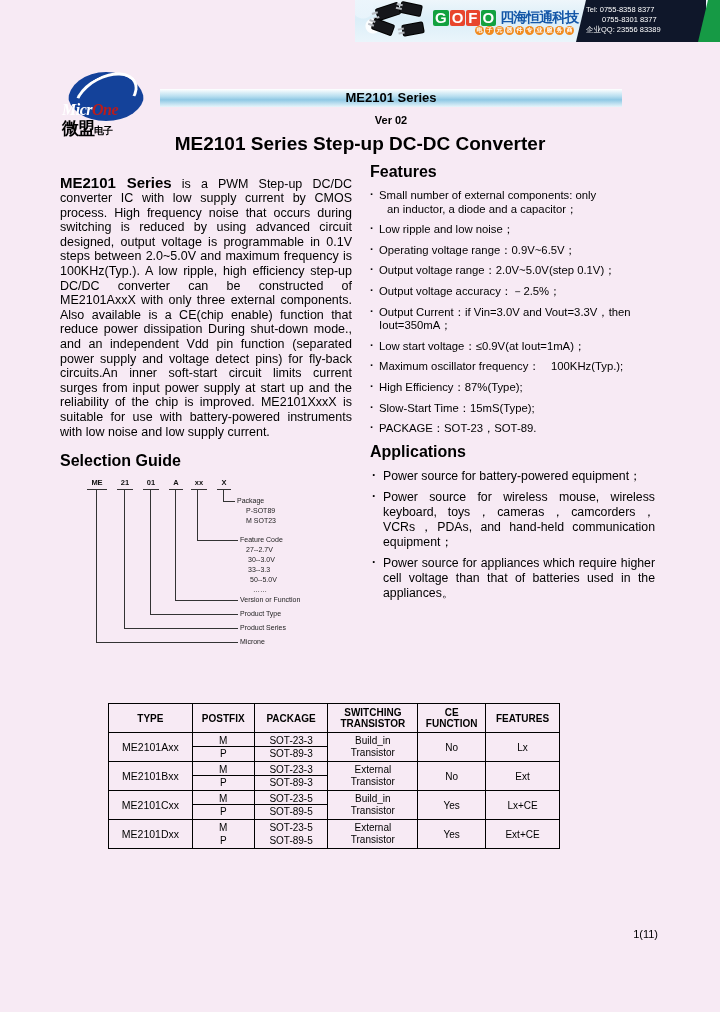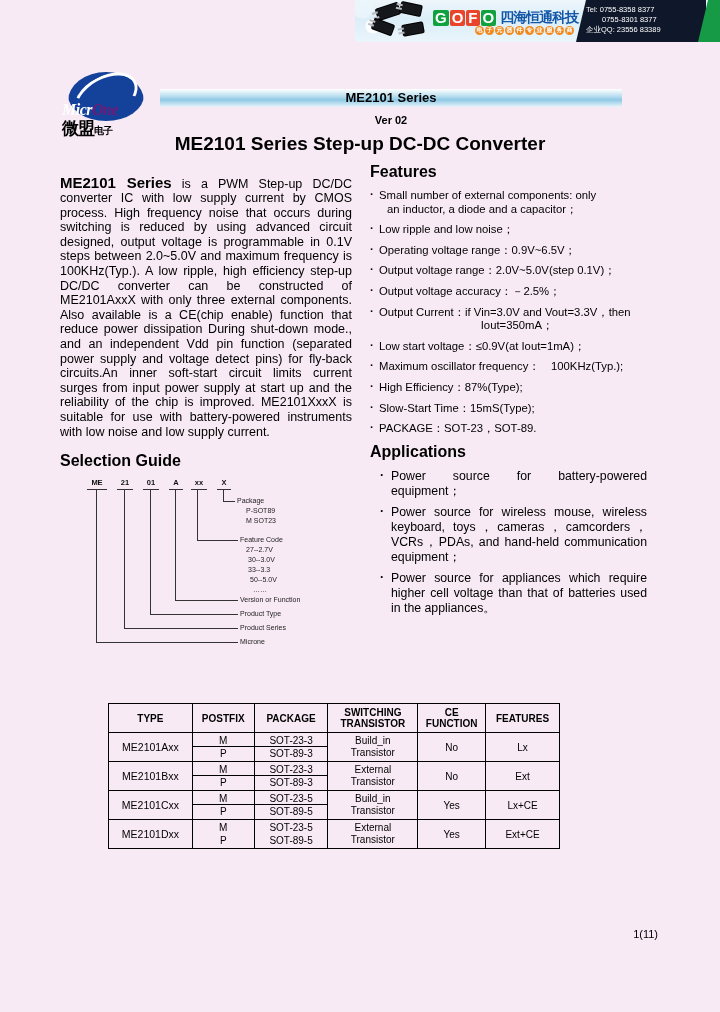--- a/index.html
+++ b/index.html
@@ -100,21 +100,21 @@
     border-left: 3px solid transparent;
     border-bottom: 3px solid transparent;
     transform: rotate(-28deg);
   }
   .logo-text {
     position: absolute; left: 0; top: 29px;
     font: italic bold 16px "Liberation Serif", serif;
     letter-spacing: -0.5px;
   }
   .logo-text .w { color:#ffffff; }
-  .logo-text .o { color:#701a75; }
+  .logo-text .o { color:#b91c1c; }
   .logo-cn {
     position: absolute; left: 0; top: 45px;
     font: bold 17px "DejaVu Sans", sans-serif; color: #000;
     letter-spacing: -1px;
   }
   .logo-cn small { font-size: 10px; font-weight: bold; }
 
   
   .series-bar {
     position: absolute; left: 160px; top: 89px; width: 462px; height: 18px;
@@ -164,23 +164,23 @@
     padding-left: 9px;
     margin-bottom: 7px;
     font: 11.3px/13.6px "Liberation Sans", sans-serif;
   }
   ul.feat > li::before {
     content: "\00B7";
     position: absolute; left: 0; top: -1px;
     font-weight: bold;
   }
   ul.feat > li .l2 { display:block; padding-left: 8px; }
-  ul.feat > li .ctr { display:block; text-align:center; }
-
-  ul.apps { list-style: none; margin: 8px; padding: 0; }
+  ul.feat > li .ctr { display:block; }
+
+  ul.apps { list-style: none; margin: 0; padding: 0; }
   ul.apps > li {
     position: relative;
     padding-left: 13px;
     margin-bottom: 6px;
     font: 12.3px/15px "Liberation Sans", sans-serif;
     text-align: justify;
   }
   ul.apps > li::before {
     content: "\00B7";
     position: absolute; left: 2px; top: -1px; font-weight: bold;

